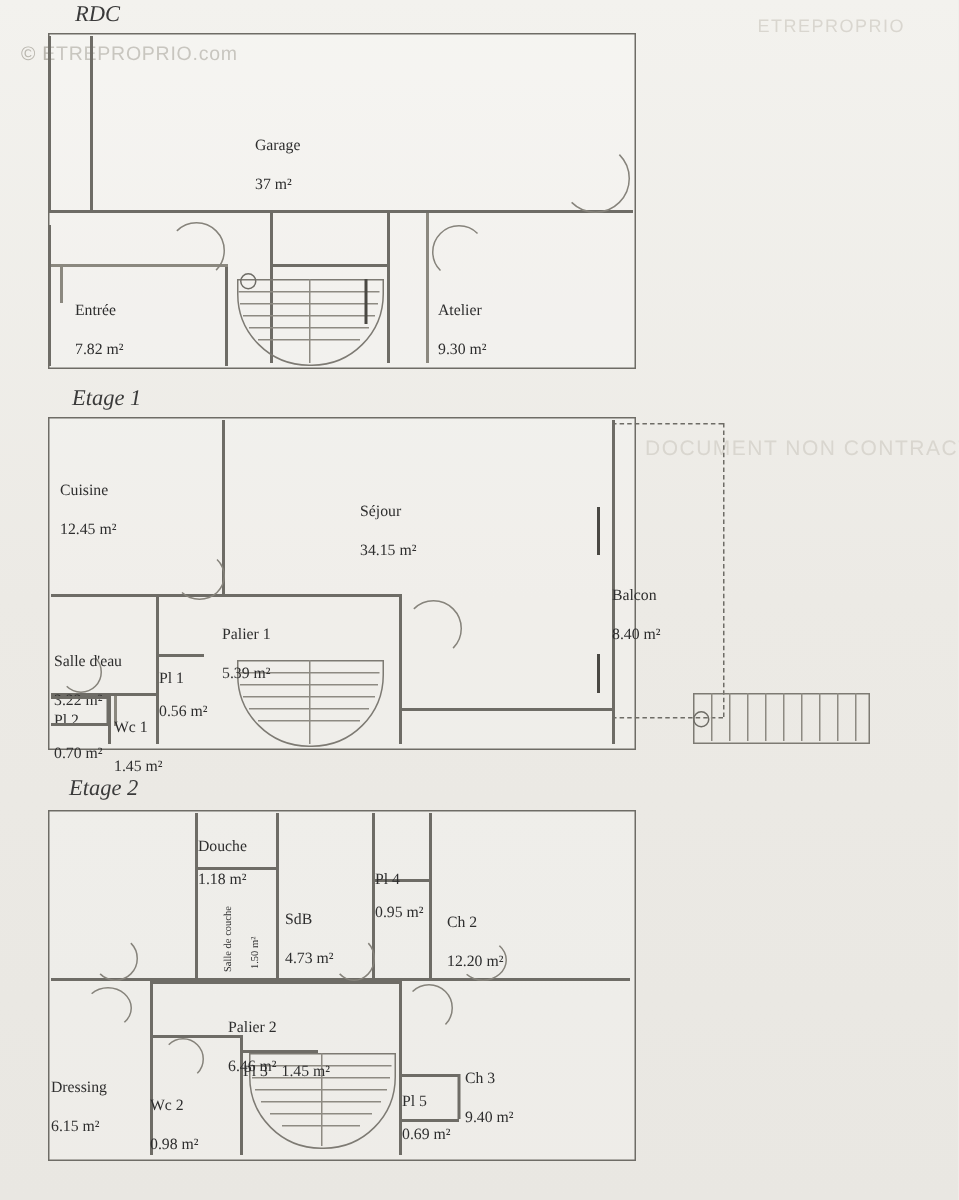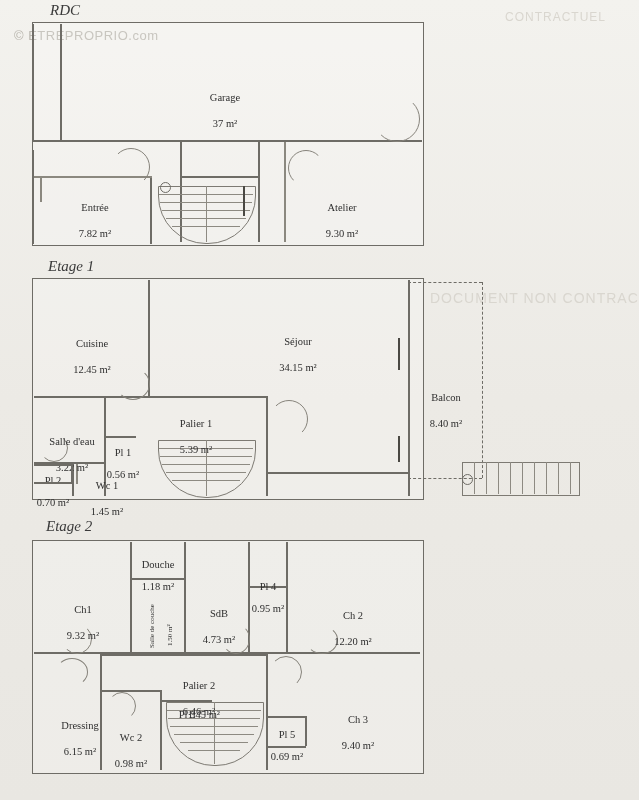--- a/index.html
+++ b/index.html
@@ -26,21 +26,21 @@
   .lvl-title{
     position:absolute;
     font-family:"Liberation Serif", serif;
     font-style:italic;font-size:15px;color:#3a3a3a;
   }
   .plan{position:absolute;border:1.5px solid #6e6c66;background:rgba(255,255,255,.22);}
   .wall{position:absolute;background:#6e6c66;}
   .thin{position:absolute;background:#8b887f;}
   .room{
     position:absolute;
-    text-align:center;
+    text-align:left;
     font-family:"Liberation Serif", serif;
     font-size:10.5px;line-height:1.25;color:#2e2e2e;
     white-space:pre-line;
   }
   .room .nm{display:block;font-size:10.5px;}
   .room .ar{display:block;font-size:10.5px;}
   .small{font-size:7.5px;line-height:1.2;}
   .tiny{font-size:6.5px;line-height:1.15;}
   .vtext{
     position:absolute;
@@ -64,21 +64,21 @@
   .dashv{position:absolute;border-left:1.2px dashed #6e6c66;}
   .arrow{position:absolute;background:#4a4843;}
 </style>
 </head>
 <body>
 
 <div class="sheet">
 
   <div class="watermark">© ETREPROPRIO.com</div>
 
-  <div class="ghost" style="left:505px;top:10px;">CONTRACTUEL</div>
+  <div class="ghost" style="left:505px;top:10px;">ETREPROPRIO</div>
   <div class="ghost" style="left:430px;top:290px;font-size:14px;">DOCUMENT NON CONTRACTUEL</div>
 
   <div class="lvl-title" style="left:50px;top:2px;">RDC</div>
 
   <div class="plan" style="left:32px;top:22px;width:390px;height:222px;"></div>
 
   <div class="wall" style="left:32px;top:140px;width:390px;height:2px;"></div>
   <div class="wall" style="left:32px;top:150px;width:2px;height:94px;"></div>
   <div class="wall" style="left:180px;top:142px;width:2px;height:100px;"></div>
   <div class="wall" style="left:258px;top:142px;width:2px;height:100px;"></div>
@@ -159,21 +159,21 @@
   <div class="stair-v" style="left:522px;top:462px;height:32px;"></div>
   <div class="stair-v" style="left:534px;top:462px;height:32px;"></div>
   <div class="stair-v" style="left:546px;top:462px;height:32px;"></div>
   <div class="stair-v" style="left:558px;top:462px;height:32px;"></div>
   <div class="stair-v" style="left:570px;top:462px;height:32px;"></div>
   <div class="circle" style="left:462px;top:474px;width:9px;height:9px;"></div>
 
   <div class="arrow" style="left:398px;top:338px;width:2px;height:32px;"></div>
   <div class="arrow" style="left:398px;top:436px;width:2px;height:26px;"></div>
 
-  <div class="room" style="left:40px;top:324px;width:104px;">
+  <div class="room" style="left:40px;top:308px;width:104px;">
     <span class="nm">Cuisine</span>
     <span class="ar">12.45 m²</span>
   </div>
   <div class="room" style="left:240px;top:322px;width:116px;">
     <span class="nm">Séjour</span>
     <span class="ar">34.15 m²</span>
   </div>
   <div class="room" style="left:408px;top:378px;width:76px;">
     <span class="nm">Balcon</span>
     <span class="ar">8.40 m²</span>
@@ -240,24 +240,20 @@
   <div class="stair-line" style="left:188px;top:750px;width:52px;"></div>
   <div class="stair-v" style="left:214px;top:702px;height:62px;"></div>
 
   <div class="vtext" style="left:148px;top:584px;height:64px;">
     <span>Salle de couche</span>
   </div>
   <div class="vtext" style="left:166px;top:588px;height:58px;">
     <span>1.50 m²</span>
   </div>
 
-  <div class="room" style="left:40px;top:590px;width:86px;">
-    <span class="nm">Ch1</span>
-    <span class="ar">9.32 m²</span>
-  </div>
   <div class="room small" style="left:132px;top:550px;width:52px;">
     <span class="nm">Douche</span>
     <span class="ar">1.18 m²</span>
   </div>
   <div class="room" style="left:190px;top:594px;width:58px;">
     <span class="nm">SdB</span>
     <span class="ar">4.73 m²</span>
   </div>
   <div class="room small" style="left:250px;top:572px;width:36px;">
     <span class="nm">Pl 4</span>

